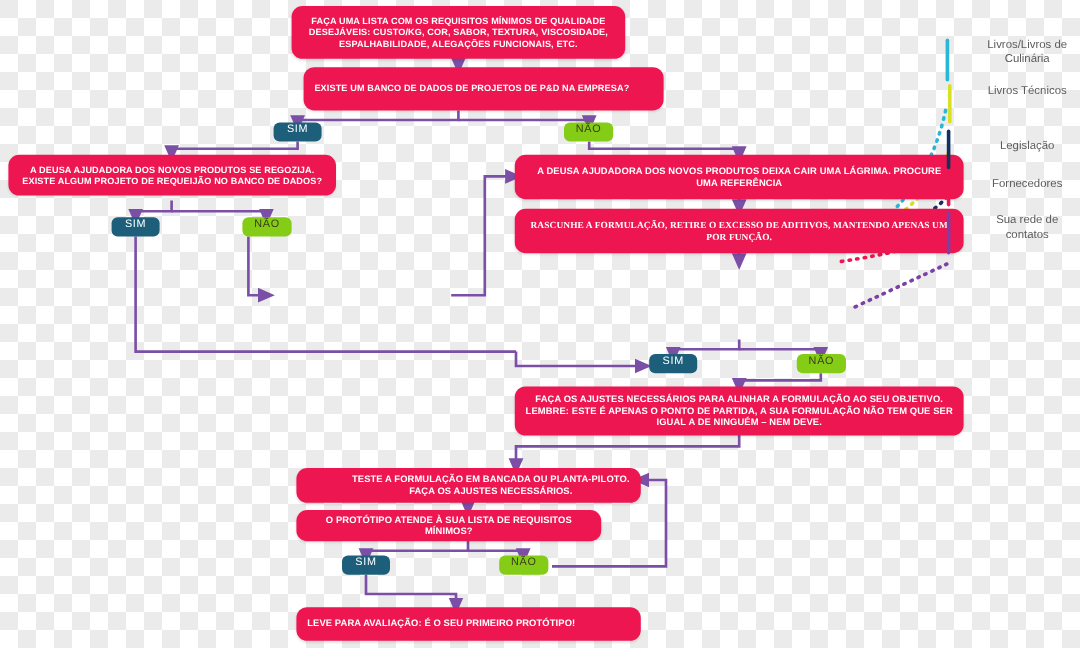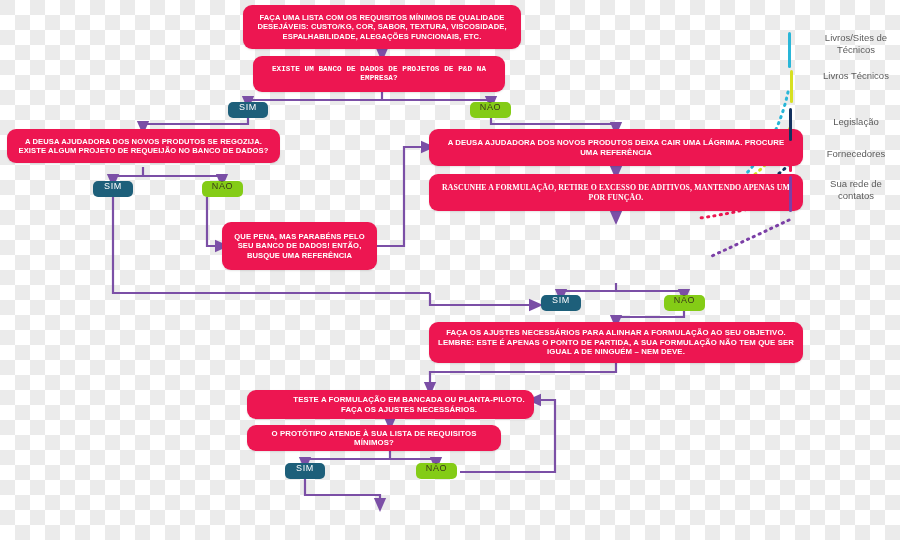--- a/index.html
+++ b/index.html
@@ -112,53 +112,53 @@
       <path d="M789,164 C776,180 744,196 700,206" stroke="#13315f"></path>
       <path d="M789,196 C770,204 742,212 700,218" stroke="#ed1651"></path>
       <path d="M789,220 C768,230 742,242 712,256" stroke="#7b3fa6"></path>
     </g>
   </svg>
 
   <div class="box" style="left:243px;top:5px;width:278px;height:44px;font-size:7.6px;">
     <span>FAÇA UMA LISTA COM OS REQUISITOS MÍNIMOS DE QUALIDADE DESEJÁVEIS: CUSTO/KG, COR, SABOR, TEXTURA, VISCOSIDADE, ESPALHABILIDADE, ALEGAÇÕES FUNCIONAIS, ETC.</span>
   </div>
 
-  <div class="box" style="left:253px;top:56px;width:252px;height:36px;font-size:7.6px;font-family:Liberation Mono, monospace;">
+  <div class="box" style="left:253px;top:56px;width:300px;height:36px;font-size:7.6px;">
     <span>EXISTE UM BANCO DE DADOS DE PROJETOS DE P&amp;D NA EMPRESA?</span>
   </div>
 
   <div class="box" style="left:7px;top:129px;width:273px;height:34px;font-size:7.6px;">
     <span>A DEUSA AJUDADORA DOS NOVOS PRODUTOS SE REGOZIJA. EXISTE ALGUM PROJETO DE REQUEIJÃO NO BANCO DE DADOS?</span>
   </div>
 
   <div class="box" style="left:429px;top:129px;width:374px;height:37px;font-size:7.8px;">
     <span>A DEUSA AJUDADORA DOS NOVOS PRODUTOS DEIXA CAIR UMA LÁGRIMA. PROCURE UMA REFERÊNCIA</span>
   </div>
 
-  <div class="box" style="left:222px;top:222px;width:155px;height:48px;font-size:7.6px;">
-    <span>QUE PENA, MAS PARABÉNS PELO SEU BANCO DE DADOS! ENTÃO, BUSQUE UMA REFERÊNCIA</span>
-  </div>
 
   <div class="box" style="left:429px;top:174px;width:374px;height:37px;font-size:7.8px;font-family:Liberation Serif, serif;">
     <span>RASCUNHE A FORMULAÇÃO, RETIRE O EXCESSO DE ADITIVOS, MANTENDO APENAS UM POR FUNÇÃO.</span>
   </div>
 
 
   <div class="box" style="left:429px;top:322px;width:374px;height:41px;font-size:7.8px;">
     <span>FAÇA OS AJUSTES NECESSÁRIOS PARA ALINHAR A FORMULAÇÃO AO SEU OBJETIVO. LEMBRE: ESTE É APENAS O PONTO DE PARTIDA, A SUA FORMULAÇÃO NÃO TEM QUE SER IGUAL A DE NINGUÉM – NEM DEVE.</span>
   </div>
 
   <div class="box" style="left:247px;top:390px;width:287px;height:29px;font-size:7.8px;padding-left:46px;">
     <span>TESTE A FORMULAÇÃO EM BANCADA OU PLANTA-PILOTO. FAÇA OS AJUSTES NECESSÁRIOS.</span>
   </div>
 
   <div class="box" style="left:247px;top:425px;width:254px;height:26px;font-size:7.8px;">
     <span>O PROTÓTIPO ATENDE À SUA LISTA DE REQUISITOS MÍNIMOS?</span>
   </div>
 
+  <div class="box" style="left:247px;top:506px;width:287px;height:28px;font-size:7.8px;">
+    <span>LEVE PARA AVALIAÇÃO: É O SEU PRIMEIRO PROTÓTIPO!</span>
+  </div>
 
   <div class="badge sim" style="left:228px;top:102px;width:40px;height:16px;">
     <span>SIM</span>
   </div>
   <div class="badge nao" style="left:470px;top:102px;width:41px;height:16px;">
     <span>NÃO</span>
   </div>
 
   <div class="badge sim" style="left:93px;top:181px;width:40px;height:16px;">
     <span>SIM</span>
@@ -177,21 +177,21 @@
   <div class="badge sim" style="left:285px;top:463px;width:40px;height:16px;">
     <span>SIM</span>
   </div>
   <div class="badge nao" style="left:416px;top:463px;width:41px;height:16px;">
     <span>NÃO</span>
   </div>
 
   <div id="legend">
     <div class="leg-bar" style="left:-24px;top:14px;height:36px;background:#29b6d8;"></div>
     <div class="leg-row" style="top:14px;">
-      <span>Livros/Sites de Técnicos</span>
+      <span>Livros/Livros de Culinária</span>
     </div>
 
     <div class="leg-bar" style="left:-22px;top:52px;height:33px;background:#d7e021;"></div>
     <div class="leg-row" style="top:52px;">
       <span>Livros Técnicos</span>
     </div>
 
     <div class="leg-bar" style="left:-23px;top:90px;height:33px;background:#13315f;"></div>
     <div class="leg-row" style="top:98px;">
       <span>Legislação</span>

